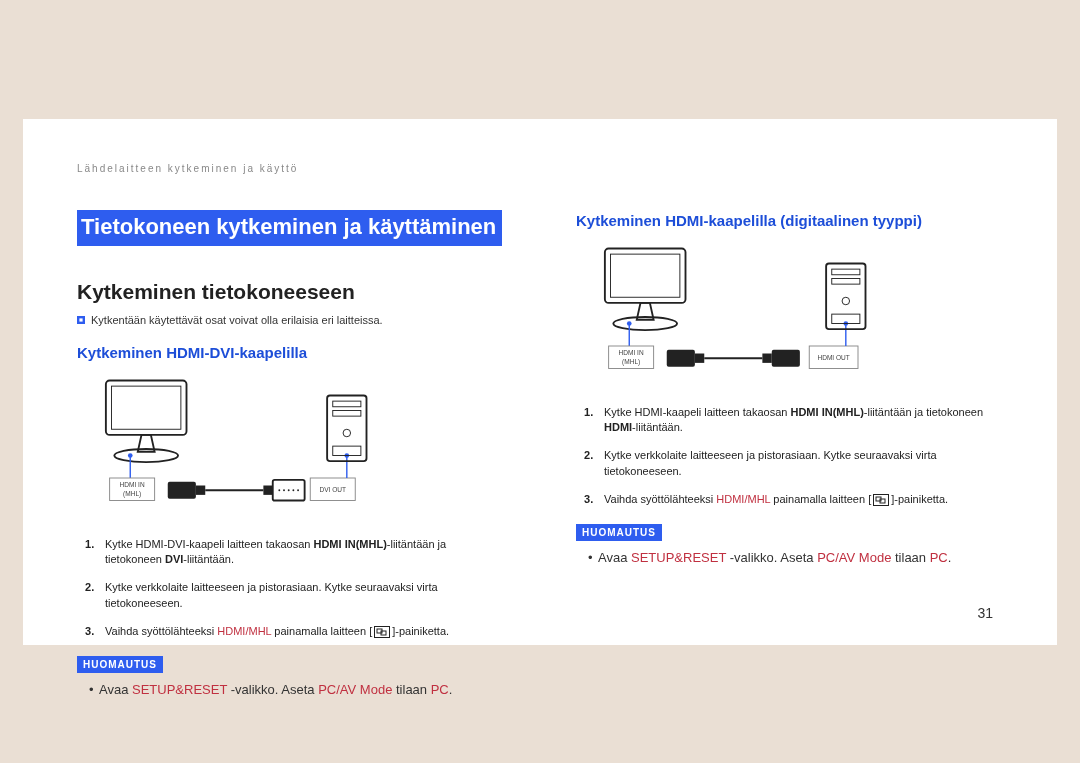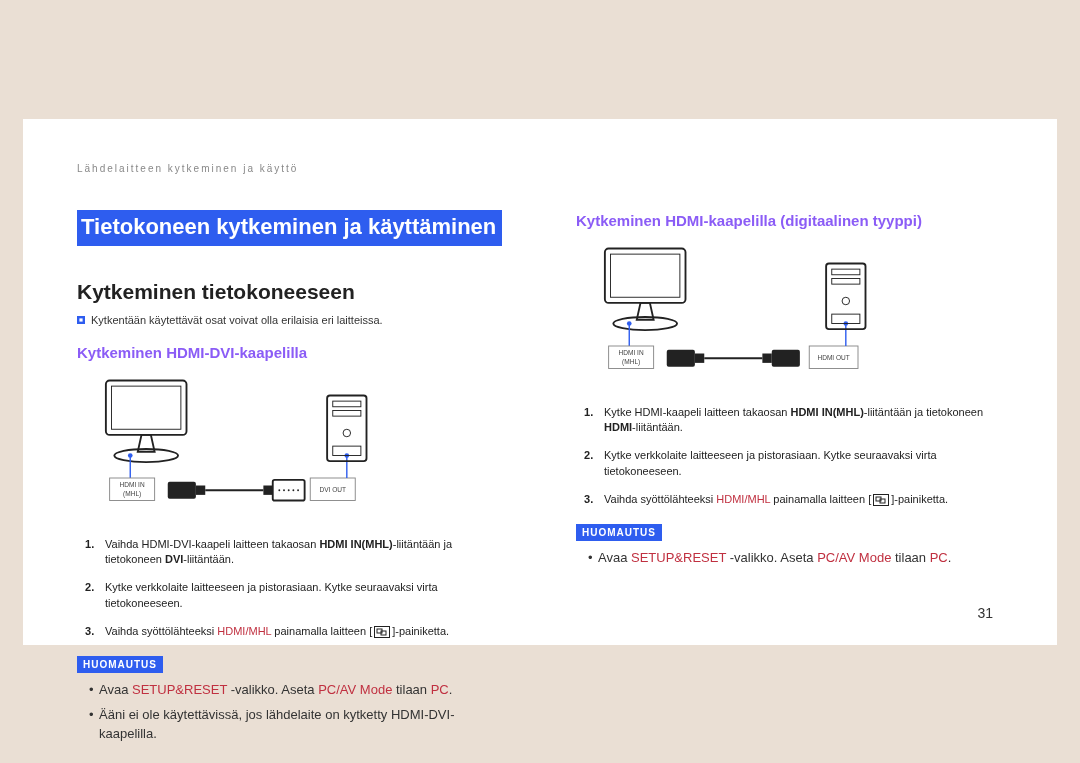--- a/index.html
+++ b/index.html
@@ -20,21 +20,21 @@
     font-size: 22px; font-weight: 700; padding: 4px 6px 6px 4px;
     margin-bottom: 34px;
   }
   .h2 { font-size: 21px; font-weight: 700; color: #222; margin-bottom: 10px; }
   .lead { font-size: 11px; color: #333; margin-bottom: 10px; }
   .bullet-blue { font-size: 11px; color: #333; margin-bottom: 18px; display: flex; }
   .bullet-blue .marker {
     width: 8px; height: 8px; margin-top: 2px; margin-right: 6px; flex: 0 0 auto;
   }
   .bullet-blue .marker svg { display:block; }
-  .h3 { font-size: 15px; font-weight: 700; color: #8b5cf6; margin-bottom: 12px; }
+  .h3 { font-size: 15px; font-weight: 700; color: #1d4ed8; margin-bottom: 12px; }
   .figure {
     width: 320px; height: 150px; margin: 6px 0 14px 2px;
   }
   .figure svg { width: 100%; height: 100%; }
   ol.steps { list-style: none; counter-reset: step; font-size: 11px; color: #222; margin-left: 14px; }
   ol.steps li { counter-increment: step; position: relative; padding-left: 14px; margin-bottom: 12px; line-height: 1.45; }
   ol.steps li::before { content: counter(step) "."; position: absolute; left: -6px; font-weight: 700; }
   .note-badge {
     display: inline-block; background: #2e5def; color: #fff; font-size: 10px;
     font-weight: 700; letter-spacing: 1px; padding: 3px 6px; margin: 4px 0 8px 0;
@@ -106,38 +106,37 @@
           <rect x="254" y="24" width="42" height="70" rx="3" fill="none" stroke="#222" stroke-width="2"></rect>
           <rect x="260" y="30" width="30" height="6" fill="none" stroke="#222"></rect>
           <rect x="260" y="40" width="30" height="6" fill="none" stroke="#222"></rect>
           <circle cx="275" cy="64" r="4" fill="none" stroke="#222"></circle>
           <rect x="260" y="78" width="30" height="10" fill="none" stroke="#222"></rect>
         </svg>
       </div>
 
       <ol class="steps">
         <li>
-          <span>Vaihda HDMI-DVI-kaapeli laitteen takaosan </span><span class="kw-bold">HDMI IN(MHL)</span><span>-liitäntään ja tietokoneen </span><span class="kw-bold">DVI</span><span>-liitäntään.</span>
+          <span>Kytke HDMI-DVI-kaapeli laitteen takaosan </span><span class="kw-bold">HDMI IN(MHL)</span><span>-liitäntään ja tietokoneen </span><span class="kw-bold">DVI</span><span>-liitäntään.</span>
         </li>
         <li>Kytke verkkolaite laitteeseen ja pistorasiaan. Kytke seuraavaksi virta tietokoneeseen.</li>
         <li>
           <span>Vaihda syöttölähteeksi </span><span class="kw-red">HDMI/MHL</span><span> painamalla laitteen </span>[<span class="btn-glyph"><svg width="16" height="12" viewBox="0 0 16 12">
                 <rect x="0.5" y="0.5" width="15" height="11" fill="none" stroke="#222"></rect>
                 <rect x="3" y="3" width="5" height="4" fill="none" stroke="#222"></rect>
                 <rect x="7" y="5" width="5" height="4" fill="none" stroke="#222"></rect>
               </svg></span>]<span>-painiketta.</span>
         </li>
       </ol>
 
       <div class="note-badge">HUOMAUTUS</div>
       <ul class="note-list">
         <li>
           <span>Avaa </span><span class="kw-red">SETUP&amp;RESET</span><span> -valikko. Aseta </span><span class="kw-red">PC/AV Mode</span><span> tilaan </span><span class="kw-red">PC</span><span>.</span>
         </li>
-        <li>Ääni ei ole käytettävissä, jos lähdelaite on kytketty HDMI-DVI-kaapelilla.</li>
       </ul>
     </div>
 
     <div class="col">
       <div class="h3" style="margin-top:2px;">Kytkeminen HDMI-kaapelilla (digitaalinen tyyppi)</div>
 
       <div class="figure">
         <svg viewBox="0 0 320 160">
           <rect x="18" y="8" width="86" height="58" rx="4" fill="none" stroke="#222" stroke-width="2"></rect>
           <rect x="24" y="14" width="74" height="46" fill="none" stroke="#222" stroke-width="1"></rect>

